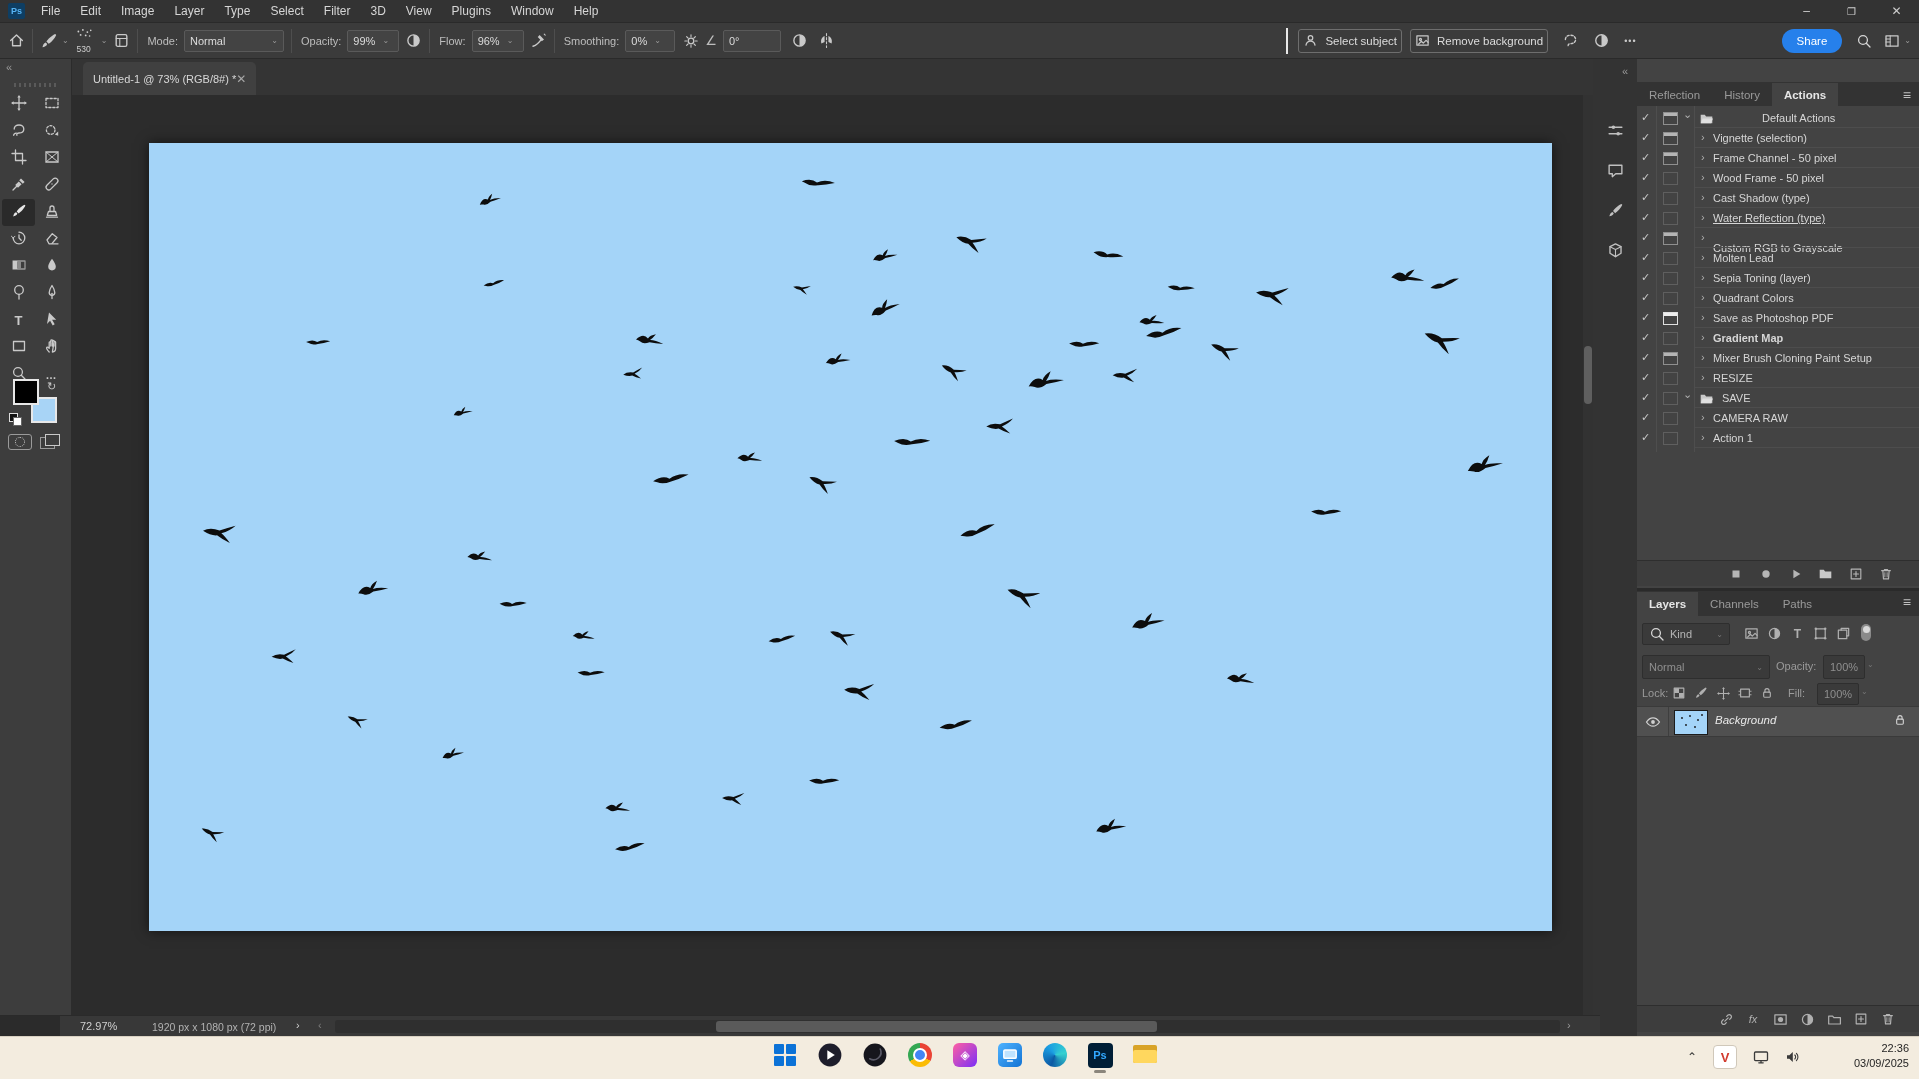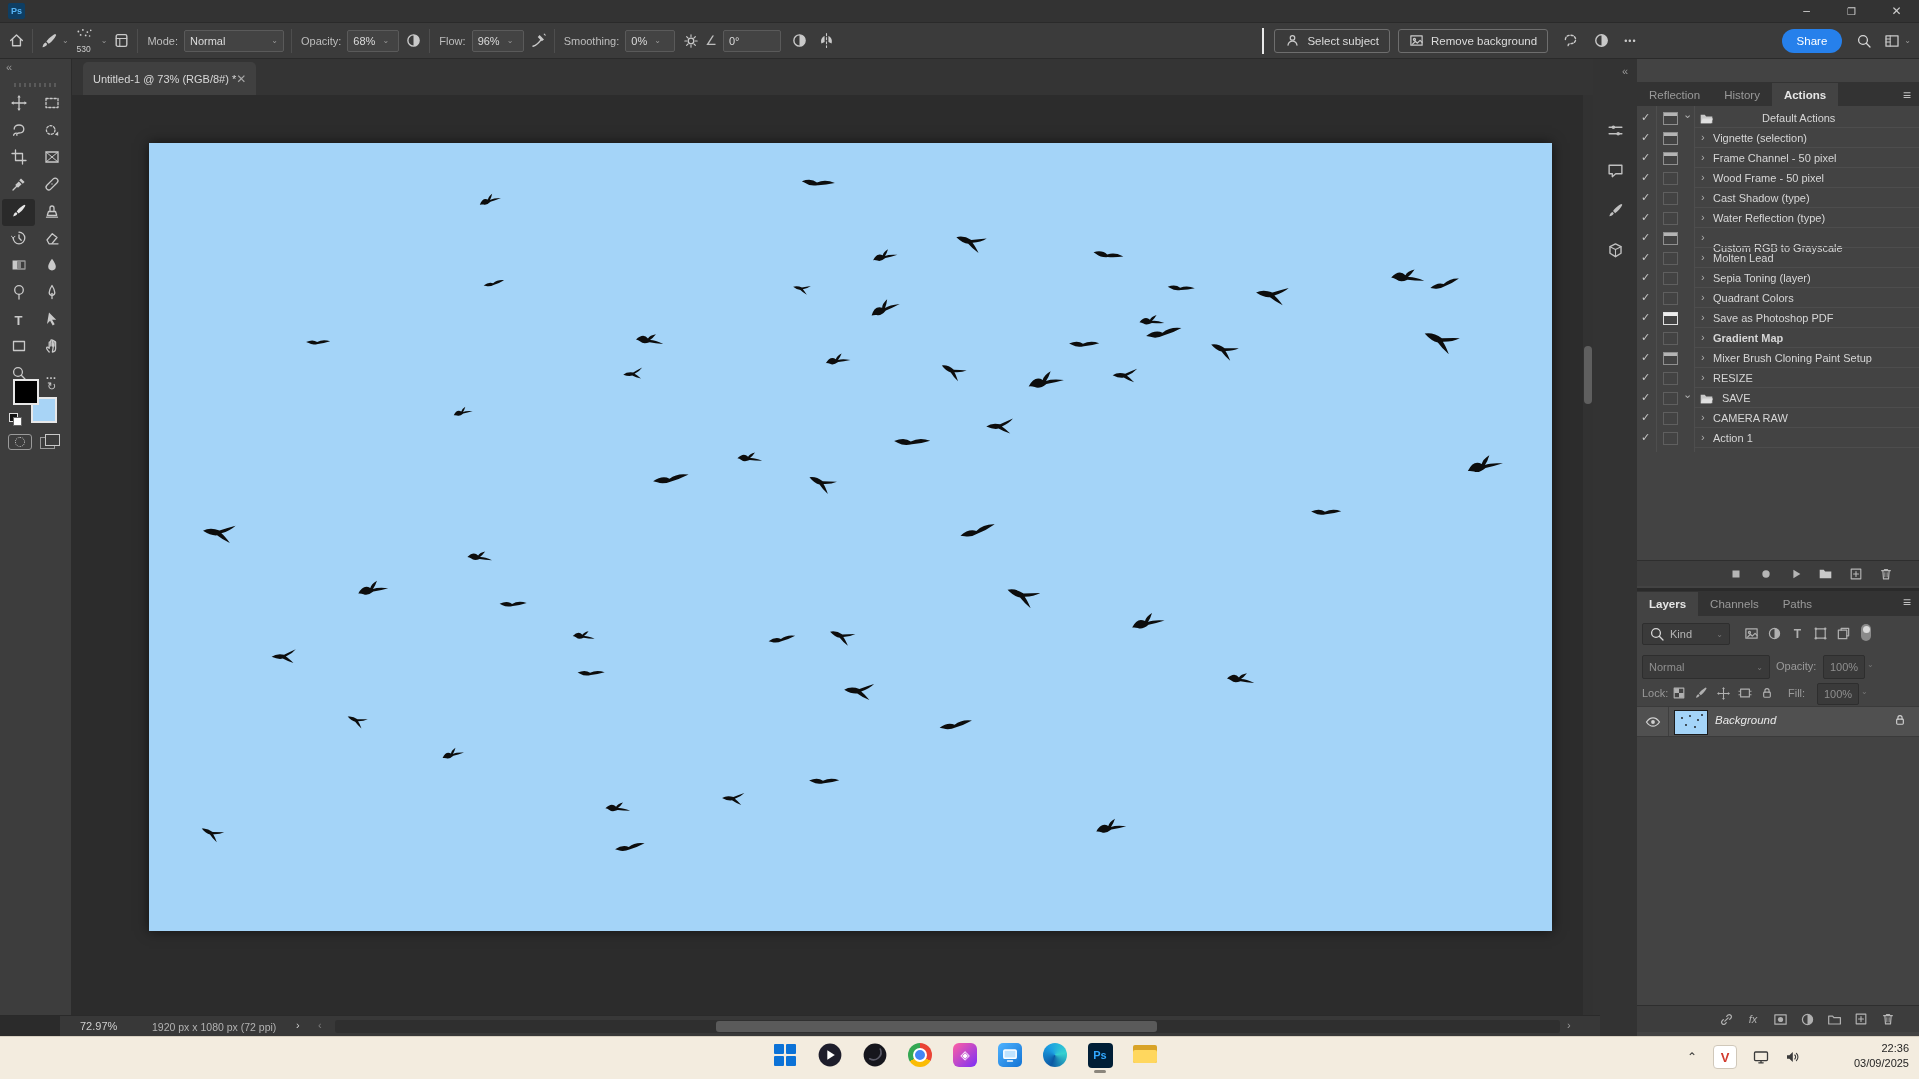--- a/index.html
+++ b/index.html
@@ -15,21 +15,21 @@
   .wc{width:45px;height:22px;display:flex;align-items:center;justify-content:center;color:#cfcfcf;font-size:12px}
   
   #optionsbar{left:0;top:22px;width:1919px;height:35px;background:#3b3b3b;border-top:1px solid #2a2a2a;
               border-bottom:1px solid #2a2a2a;display:flex;align-items:center;font-size:11px;color:#bdbdbd;z-index:25}
   .ob-sep{width:1px;height:24px;background:#4e4e4e;margin:0 7px;flex:none}
   .ob-ico{display:flex;align-items:center;justify-content:center;flex:none}
   .dd{background:#434343;border:1px solid #5a5a5a;border-radius:2px;height:20px;display:flex;align-items:center;
       padding:0 5px;color:#dcdcdc;flex:none}
   .dd .cv{margin-left:7px;color:#999;font-size:8px}
   .lbl{margin:0 6px 0 2px;flex:none}
-  .ob-btn{border:1px solid #6e6e6e;border-radius:3px;height:24px;padding:0 10px;display:flex;align-items:center;
+  .ob-btn{border:1px solid #6e6e6e;border-radius:3px;height:24px;padding:0 4px;display:flex;align-items:center;
           gap:7px;color:#dcdcdc;background:transparent;font-size:11.5px;flex:none}
   #share-btn{background:#2680eb;color:#fff;border-radius:13px;height:24px;padding:0 15px;display:flex;
              align-items:center;font-size:11.5px;flex:none}
   #brush-num{font-size:8.5px;color:#cfcfcf;text-align:center;line-height:1}
   .white-sep{width:2px;height:26px;background:#e8e8e8;margin:0 10px;flex:none}
   
   #tabbar{left:71px;top:57px;width:1522px;height:38px;background:#343434}
   #doc-tab{position:absolute;left:12px;top:5px;height:33px;background:#404040;border-radius:5px 5px 0 0;
            display:flex;align-items:center;padding:0 10px;color:#d8d8d8;font-size:11px;gap:0}
   #doc-tab .x{color:#a8a8a8;font-size:12px}
@@ -144,20 +144,34 @@
   #pc-ico{width:24px;height:24px;border-radius:5px;background:linear-gradient(135deg,#4fb3ff,#1273d4);
           display:flex;align-items:center;justify-content:center}
   #vlc-ish{width:22px;height:22px;background:#fff;border:1px solid #d0c8ba;border-radius:4px;color:#d23b2e;
            font-weight:bold;font-size:13px;display:flex;align-items:center;justify-content:center}
 </style>
 </head>
 <body>
 
 <div class="abs" id="menubar">
   <div id="ps-logo">Ps</div>
+  <div id="menu-items" style="display:flex">
+      <div class="menu-item">File</div>
+      <div class="menu-item">Edit</div>
+      <div class="menu-item">Image</div>
+      <div class="menu-item">Layer</div>
+      <div class="menu-item">Type</div>
+      <div class="menu-item">Select</div>
+      <div class="menu-item">Filter</div>
+      <div class="menu-item">3D</div>
+      <div class="menu-item">View</div>
+      <div class="menu-item">Plugins</div>
+      <div class="menu-item">Window</div>
+      <div class="menu-item">Help</div>
+    </div>
   <div id="win-controls">
     <div class="wc">–</div>
     <div class="wc" style="font-size:10px">❐</div>
     <div class="wc">✕</div>
   </div>
 </div>
 
 <div class="abs" id="optionsbar">
   <div style="width:8px"></div>
   <span class="ob-ico">
@@ -198,21 +212,21 @@
     </span>
   <div class="ob-sep"></div>
   <span class="lbl">Mode:</span>
   <div class="dd" style="width:88px">
     <span>Normal</span>
       <span class="cv" style="margin-left:auto">⌄</span>
   </div>
   <div class="ob-sep"></div>
   <span class="lbl">Opacity:</span>
   <div class="dd" style="width:40px">
-    <span>68%</span>
+    <span>99%</span>
       <span class="cv">⌄</span>
   </div>
   <span class="ob-ico" style="margin-left:6px">
       <svg width="17" height="17" viewBox="0 0 16 16" fill="none" stroke="#c9c9c9" stroke-width="1.3" stroke-linecap="round" stroke-linejoin="round">
         <circle cx="8" cy="8" r="5.3"></circle>
         <path fill="#c9c9c9" stroke="none" d="M8 2.7a5.3 5.3 0 010 10.6z"></path>
       </svg>
     </span>
   <div class="ob-sep"></div>
   <span class="lbl">Flow:</span>
@@ -594,21 +608,21 @@
         <span class="act-check">✓</span>
         <span class="dlg off"></span>
         <span class="act-chev" style="left: 64px;">›</span>
         <span class="act-label" style="left: 76px;">Cast Shadow (type)</span>
         <i class="line"></i>
       </div>
       <div class="act-row" style="top: 102px;">
         <span class="act-check">✓</span>
         <span class="dlg off"></span>
         <span class="act-chev" style="left: 64px;">›</span>
-        <span class="act-label" style="left: 76px;">Water Reflection (type)</span>
+        <span class="act-label" style="left: 76px; text-decoration: underline;">Water Reflection (type)</span>
         <i class="line"></i>
       </div>
       <div class="act-row" style="top: 122px;">
         <span class="act-check">✓</span>
         <span class="dlg on"></span>
         <span class="act-chev" style="left: 64px;">›</span>
         <span class="act-label" style="left: 76px; margin-top: 10px;">Custom RGB to Grayscale</span>
         <i class="line"></i>
       </div>
       <div class="act-row" style="top: 142px;">

